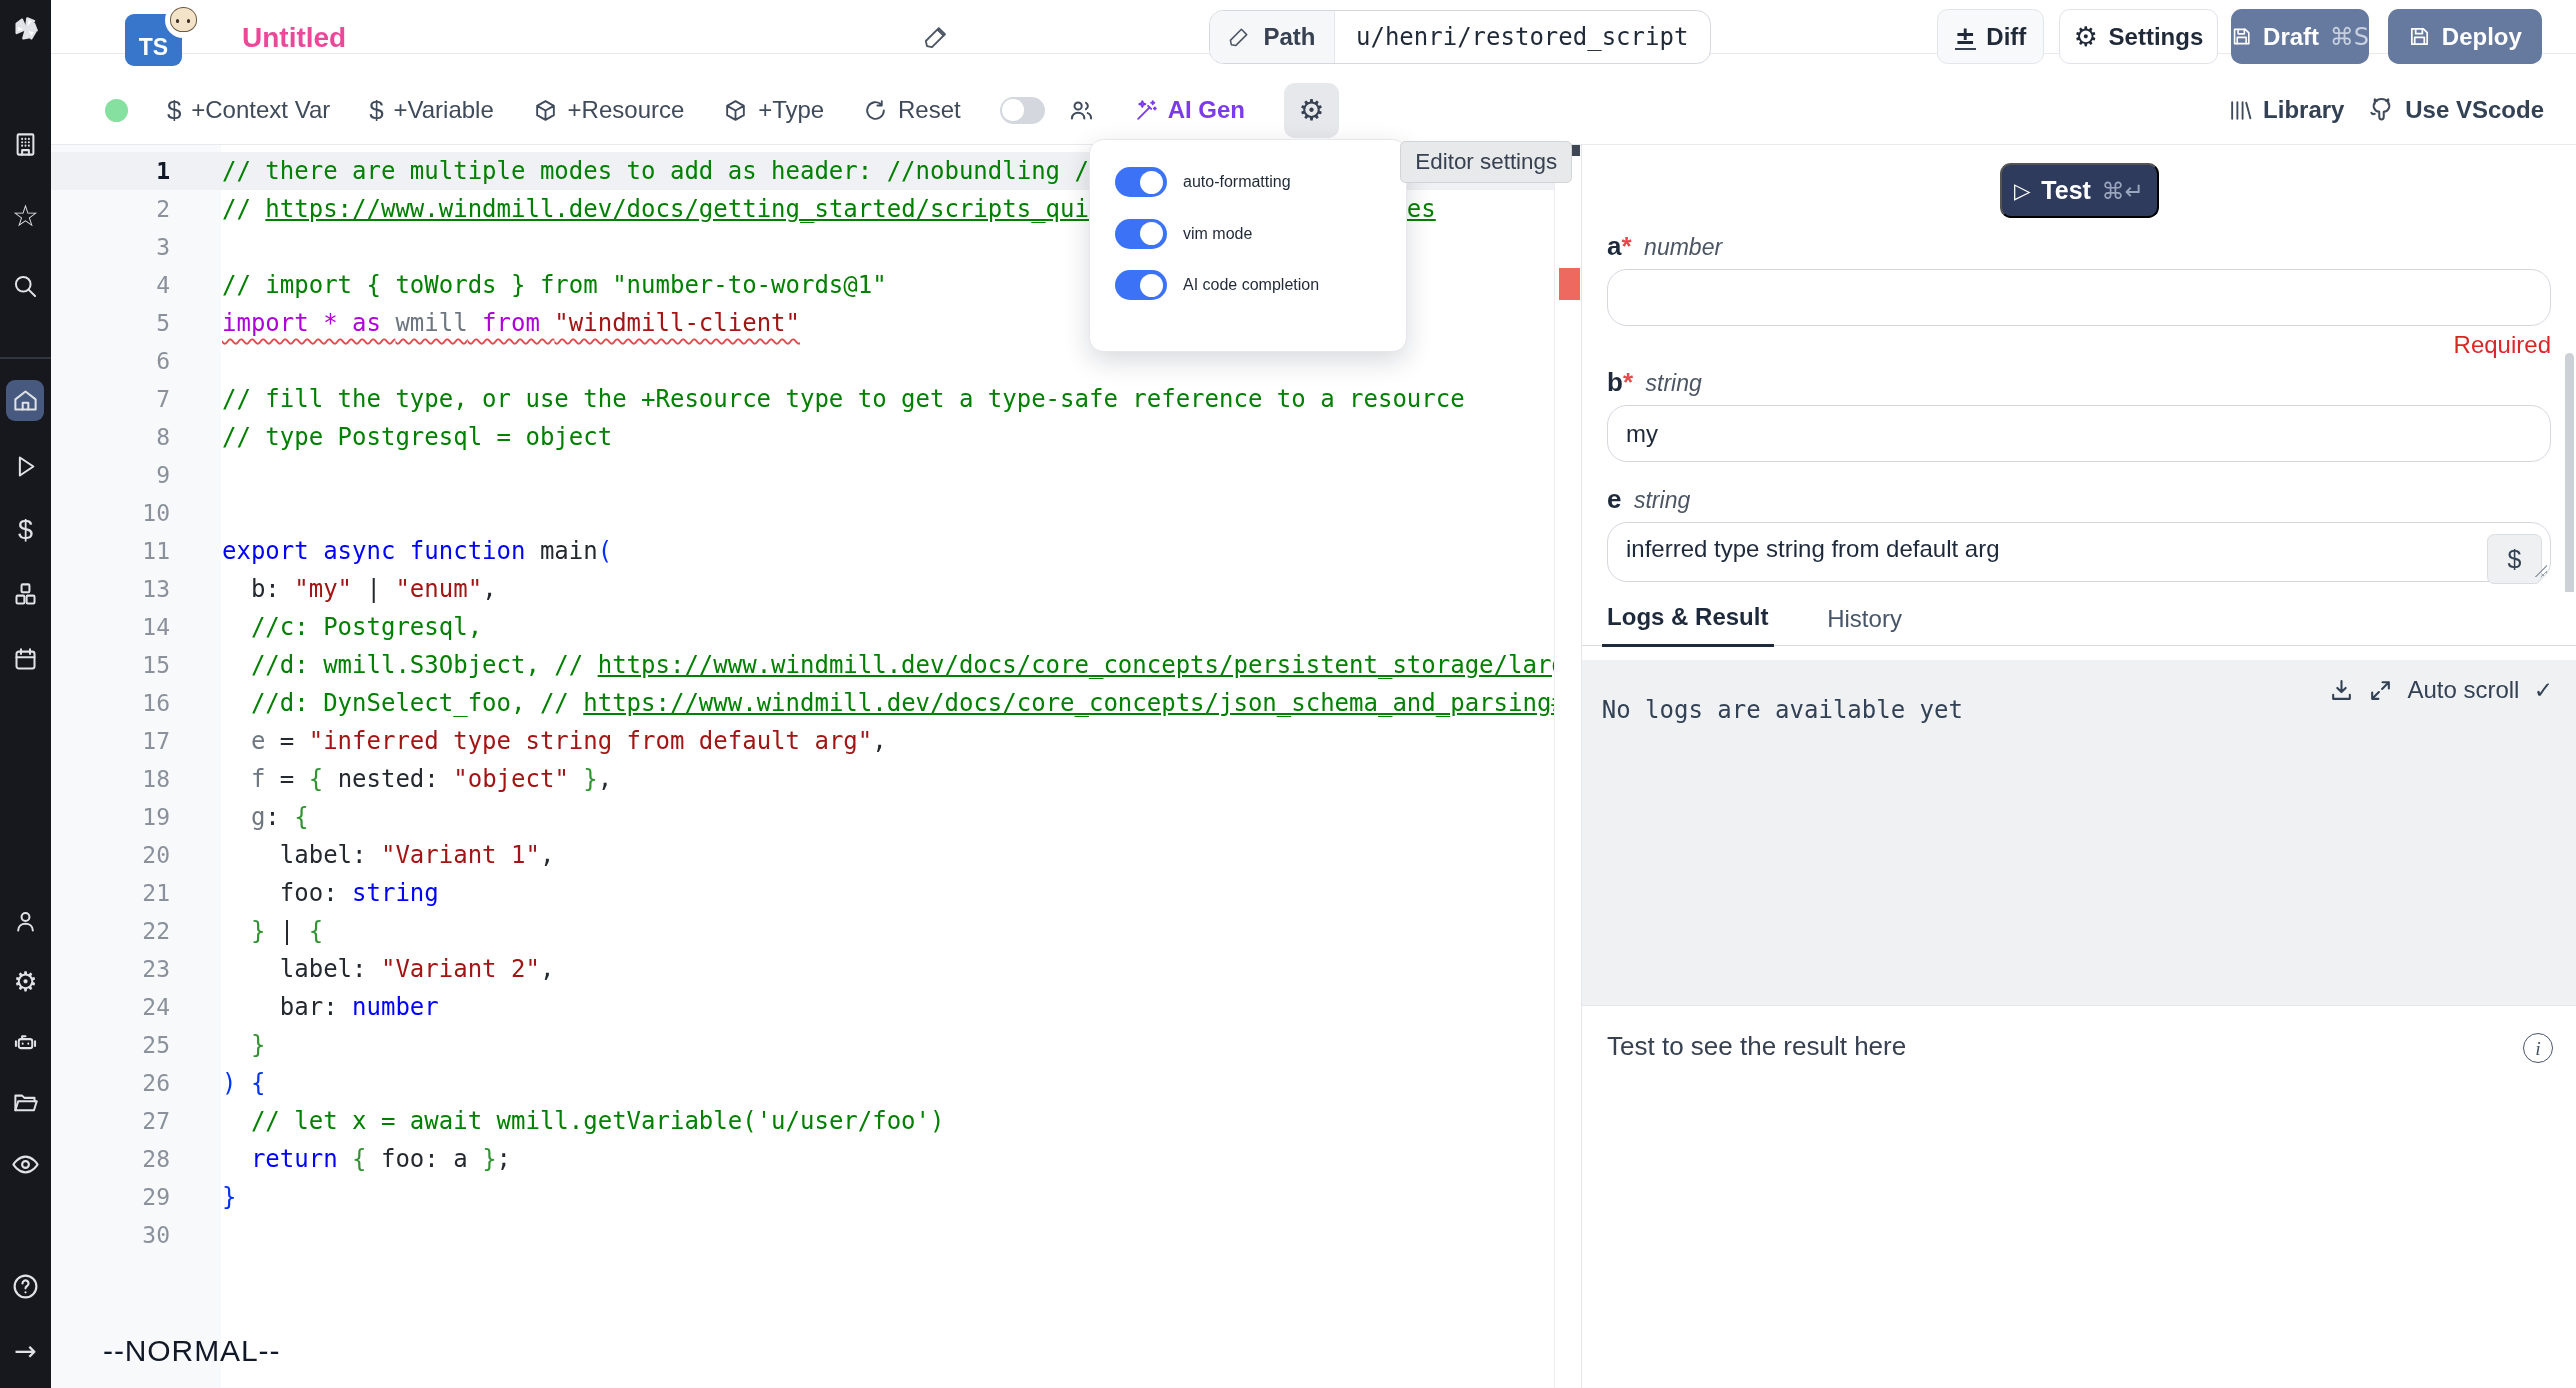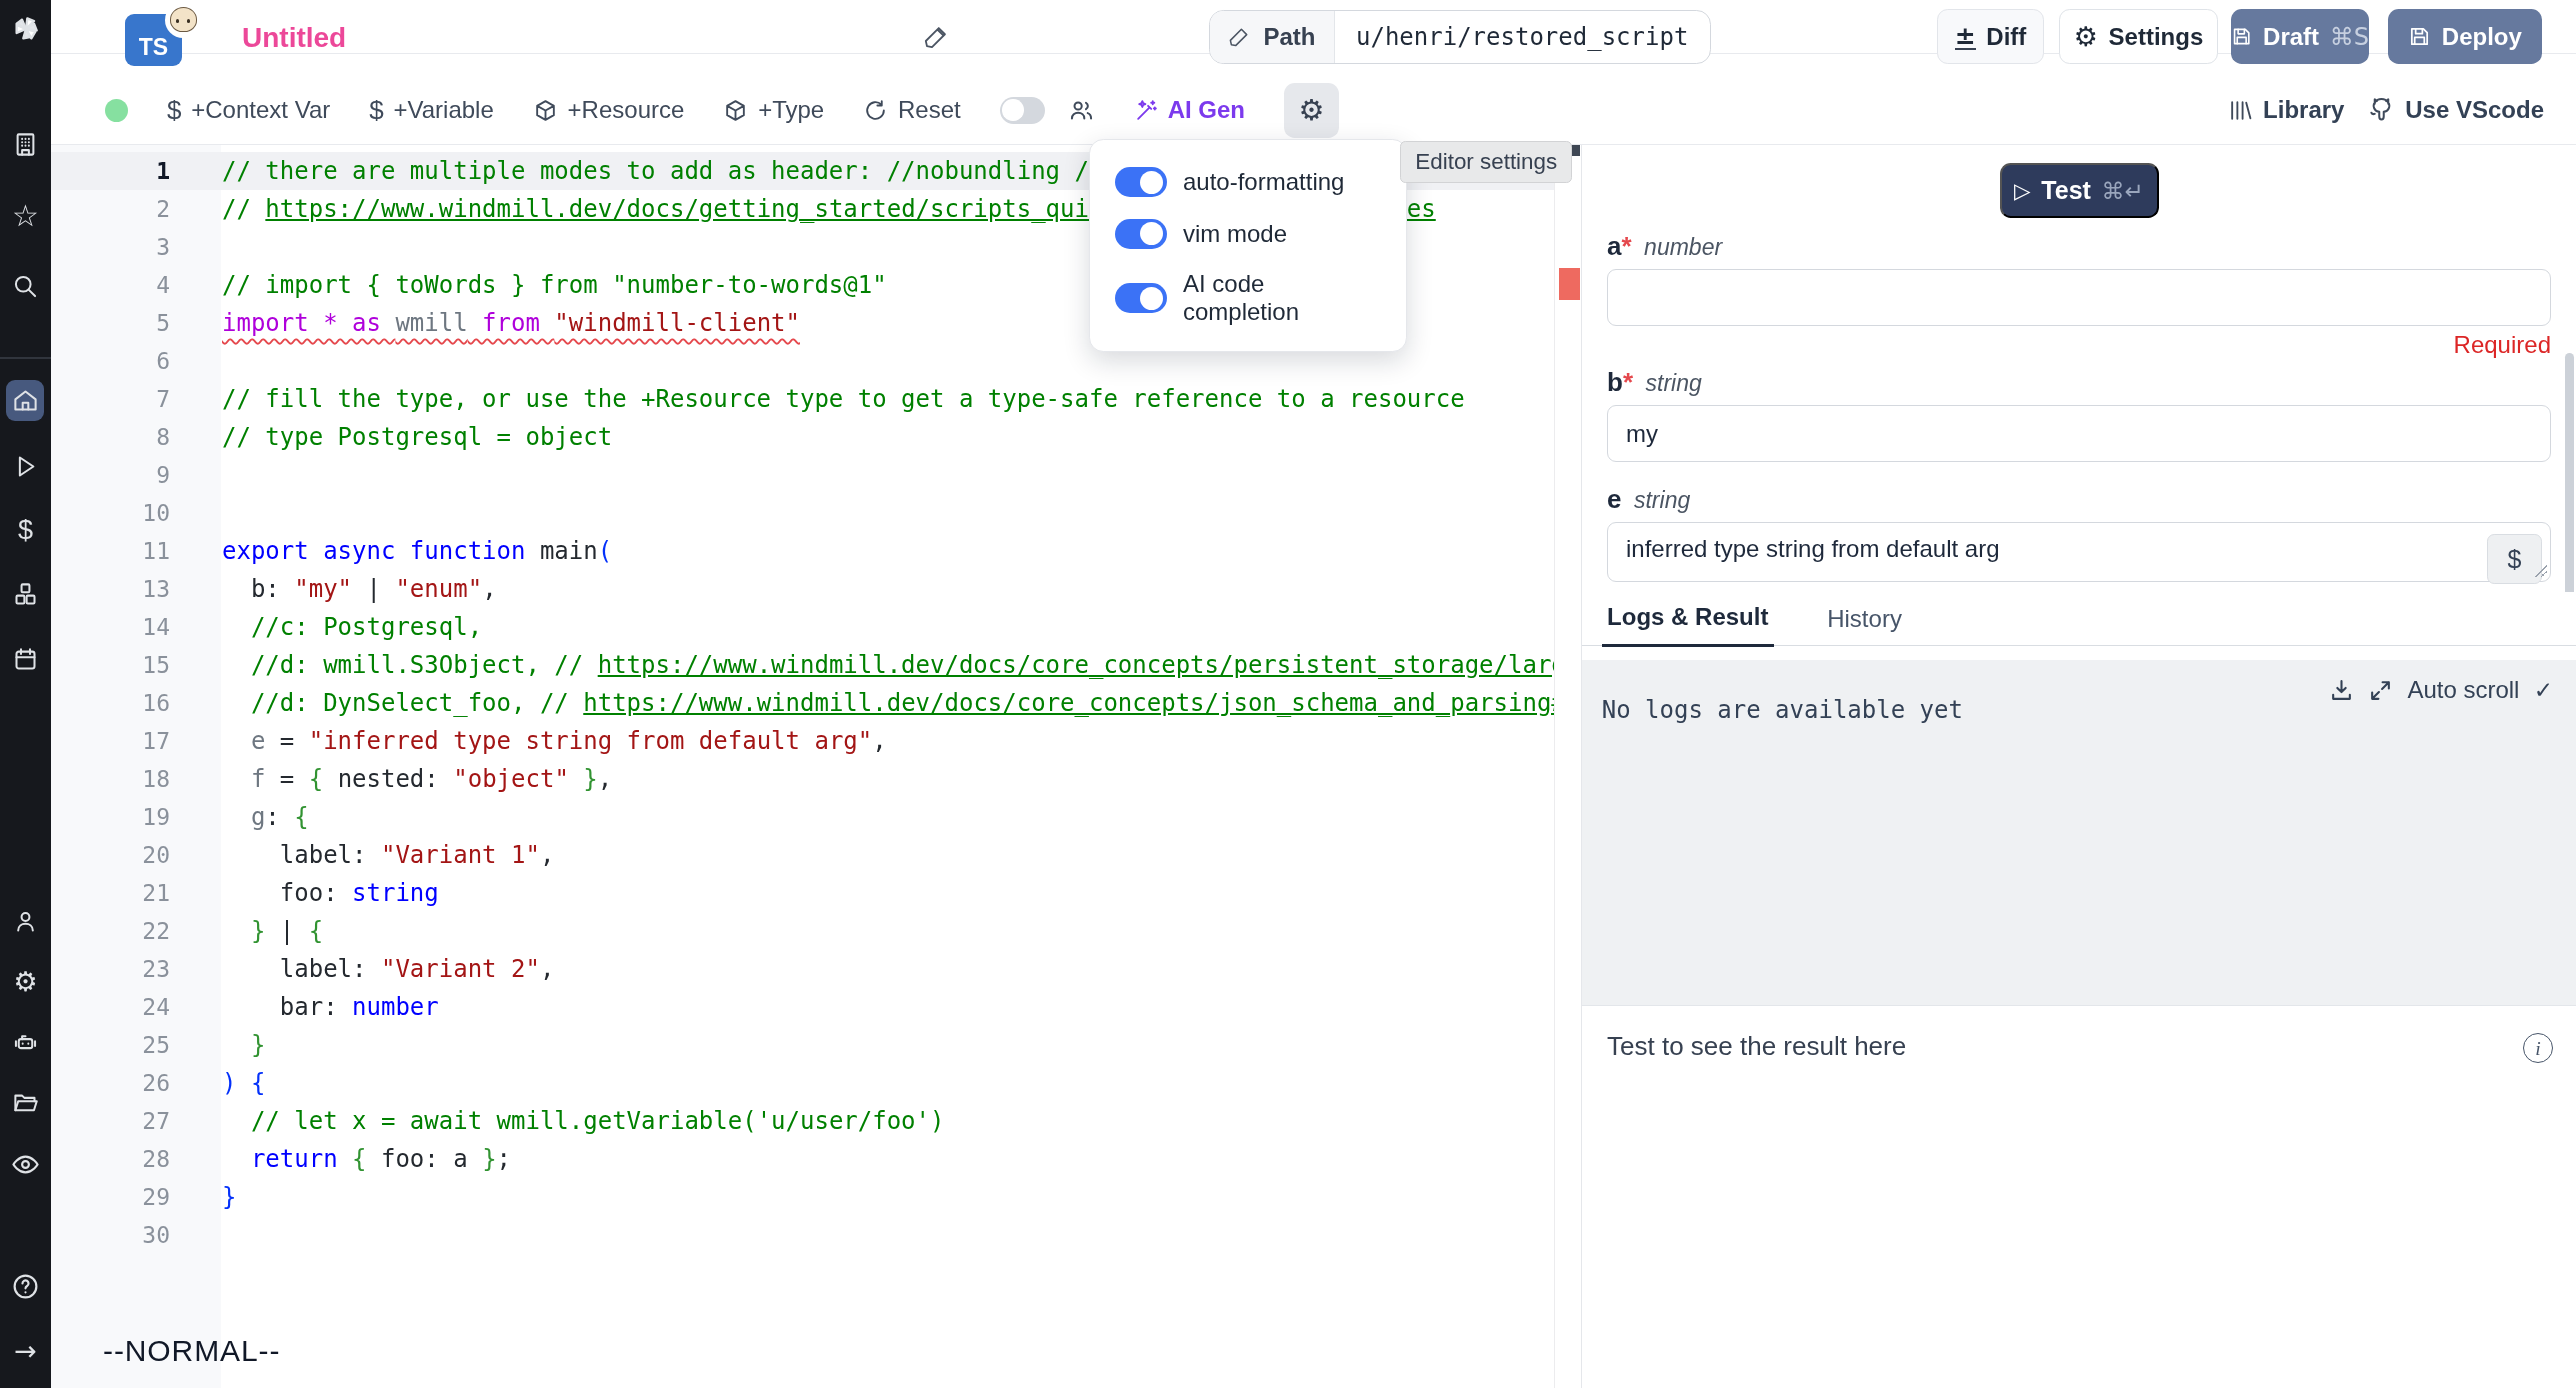--- a/index.html
+++ b/index.html
@@ -69,35 +69,35 @@
   .ruler { position:absolute; right:0; top:0; width:27px; height:100%; border-left:1.8px solid #ececee; background:#fff; }
   .ruler-thumb { position:absolute; top:0; left:1.8px; width:23px; height:10.7px; background:#3f4754; }
   .ruler-err { position:absolute; top:123px; left:3.6px; width:21.5px; height:32px; background:#ee6a60; }
 
   
   .dropdown { position:absolute; left:1089px; top:139px; width:318px; height:213px; background:#fff; border:0.9px solid #e5e7eb;
     border-radius:14.3px; box-shadow:0 9px 27px rgba(15,23,42,.16); z-index:50; padding:27px 25px; display:flex; flex-direction:column; gap:21.5px; }
   .dd-row { display:flex; align-items:center; gap:16px; }
   .switch-on { width:52px; height:30px; border-radius:15px; background:#3b72f6; position:relative; flex:none; }
   .switch-on:after { content:""; position:absolute; right:3.6px; top:3.6px; width:23px; height:23px; background:#fff; border-radius:50%; }
-  .dd-label { font-size:24px; color:#1f2937; }
+  .dd-label { font-size:16px; color:#1f2937; }
   .tooltip { position:absolute; left:1400px; top:141px; background:#e8e9ea; border:0.9px solid #d2d3d5; border-radius:5.4px;
     padding:7.2px 14.3px; font-size:22.4px; color:#374151; z-index:60; }
 
   
   .panel { position:absolute; left:1581px; top:145px; right:0; bottom:0; background:#fff; border-left:1.8px solid #e5e7eb; }
   .form-area { position:absolute; left:0; top:0; right:0; height:447px; overflow:hidden; padding:0 25px; }
   .test-btn { margin:18px auto 0; width:159px; height:55px; background:#2e3b5c; border-radius:10.7px; color:#fff;
     display:flex; align-items:center; justify-content:center; gap:10.7px; font-size:25px; font-weight:600; }
   .test-kbd { color:#9aa6bd; font-weight:400; font-size:23px; }
   .f-label { margin-top:12.5px; display:flex; align-items:baseline; gap:12.5px; }
   .f-name { font-size:26px; font-weight:bold; color:#1e293b; }
   .f-req { color:#e5484d; font-size:26px; font-weight:bold; }
   .f-type { font-size:23px; font-style:italic; color:#4b5563; }
-  .f-input { margin-top:7.2px; width:100%; height:57px; border:1.8px solid #d4d8de; border-radius:9px; font-size:24px; color:#1e293b;
+  .f-input { margin-top:7.2px; width:100%; height:57px; border:1.8px solid #d4d8de; border-radius:20px; font-size:24px; color:#1e293b;
     padding:0 18px; font-family:"Liberation Sans", sans-serif; background:#fff; display:block; }
   textarea.f-input { padding-top:12.5px; resize:none; height:60px; }
   .f-error { text-align:right; color:#dc2626; font-size:24px; margin-top:5.4px; height:27px; }
   .e-wrap { position:relative; }
   .dollar-btn { position:absolute; right:9px; top:12.5px; width:55px; height:50px; background:#eef0f2; border:1.8px solid #d9dde2;
     border-radius:7.2px; font-size:25px; color:#334155; display:flex; align-items:center; justify-content:center; }
   .resize-corner { position:absolute; right:3.6px; bottom:5.4px; width:12.5px; height:12.5px;
     background:linear-gradient(135deg, transparent 50%, #9aa2ad 50%, #9aa2ad 58%, transparent 58%, transparent 72%, #9aa2ad 72%, #9aa2ad 80%, transparent 80%); }
   .form-scrollbar { position:absolute; right:1.8px; top:208px; width:9px; height:286px; background:#ccd1d8; border-radius:4.5px; }
   .tabs { position:absolute; left:0; top:447px; right:0; height:54px; border-bottom:1.8px solid #d9dde2; display:flex; align-items:flex-end; padding-left:19.7px; gap:48px; }

